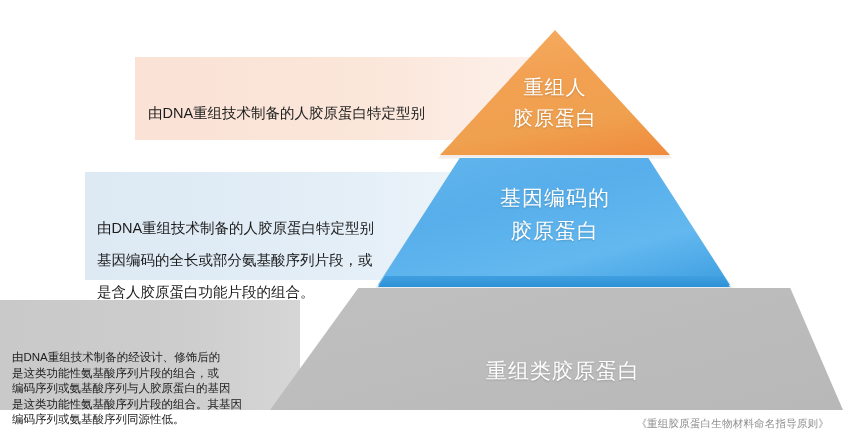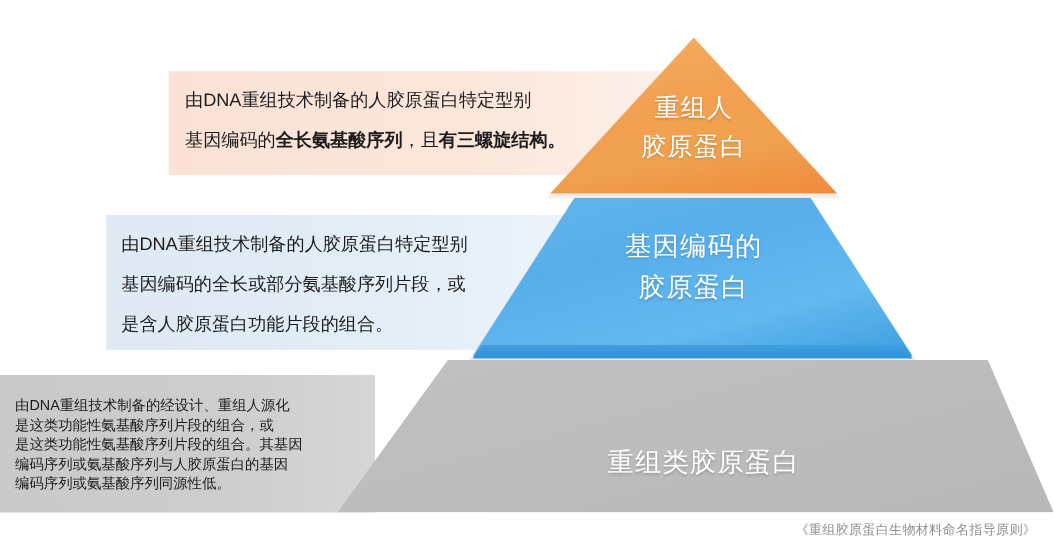--- a/index.html
+++ b/index.html
@@ -143,20 +143,21 @@
     width: 230px;
     font-size: 21px;
   }
   .tier-label div { white-space: nowrap; }
 
   
   .desc {
     position: absolute;
     z-index: 5;
     color: #1c1c1c;
+    margin-top: 32px;
   }
   .desc p {
     margin: 0;
   }
   #desc-top {
     left: 148px;
     top: 65px;
     width: 320px;
     font-size: 14.5px;
     line-height: 32px;
@@ -215,32 +216,31 @@
     <div>基因编码的</div>
     <div>胶原蛋白</div>
   </div>
 
   <div class="tier-label" id="label-bot">
     <div>重组类胶原蛋白</div>
   </div>
 
   <div class="desc" id="desc-top">
     <p>由DNA重组技术制备的人胶原蛋白特定型别</p>
-    <p><span>基因编码的</span><span class="b">全长氨基酸序列</span><span>，且</span><span class="b">有三螺旋结构。</span></p>
   </div>
 
   <div class="desc" id="desc-mid">
     <p>由DNA重组技术制备的人胶原蛋白特定型别</p>
     <p>基因编码的全长或部分氨基酸序列片段，或</p>
     <p>是含人胶原蛋白功能片段的组合。</p>
   </div>
 
   <div class="desc" id="desc-bot">
-    <p>由DNA重组技术制备的经设计、重组人源化</p>
+    <p>由DNA重组技术制备的经设计、修饰后的</p>
     <p>是这类功能性氨基酸序列片段的组合，或</p>
+    <p>编码序列或氨基酸序列与人胶原蛋白的基因</p>
     <p>是这类功能性氨基酸序列片段的组合。其基因</p>
-    <p>编码序列或氨基酸序列与人胶原蛋白的基因</p>
     <p>编码序列或氨基酸序列同源性低。</p>
   </div>
 
   <div id="citation">《重组胶原蛋白生物材料命名指导原则》</div>
 
 </div>
 
 </body></html>

